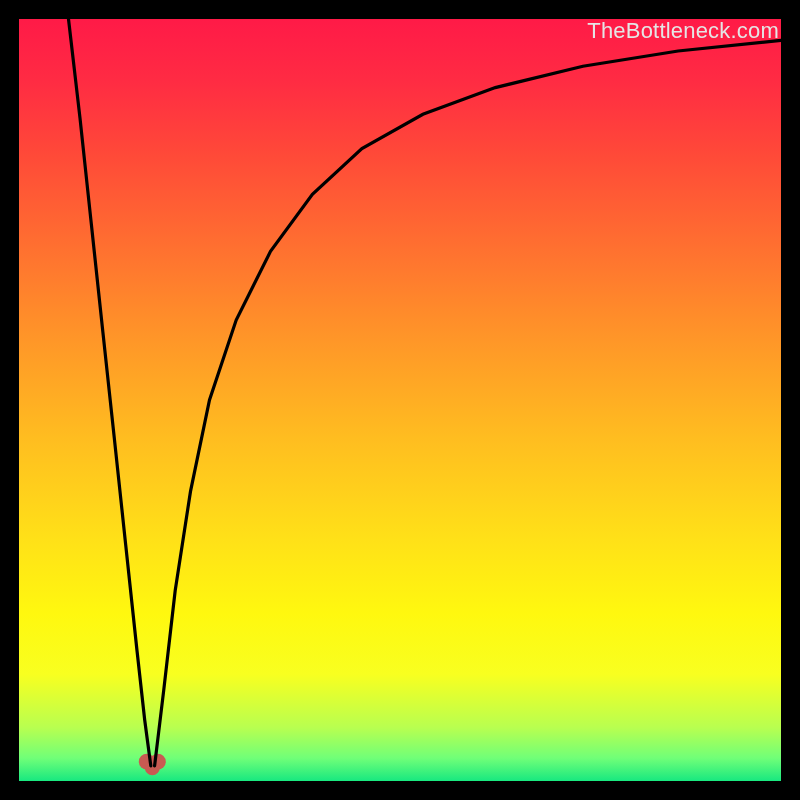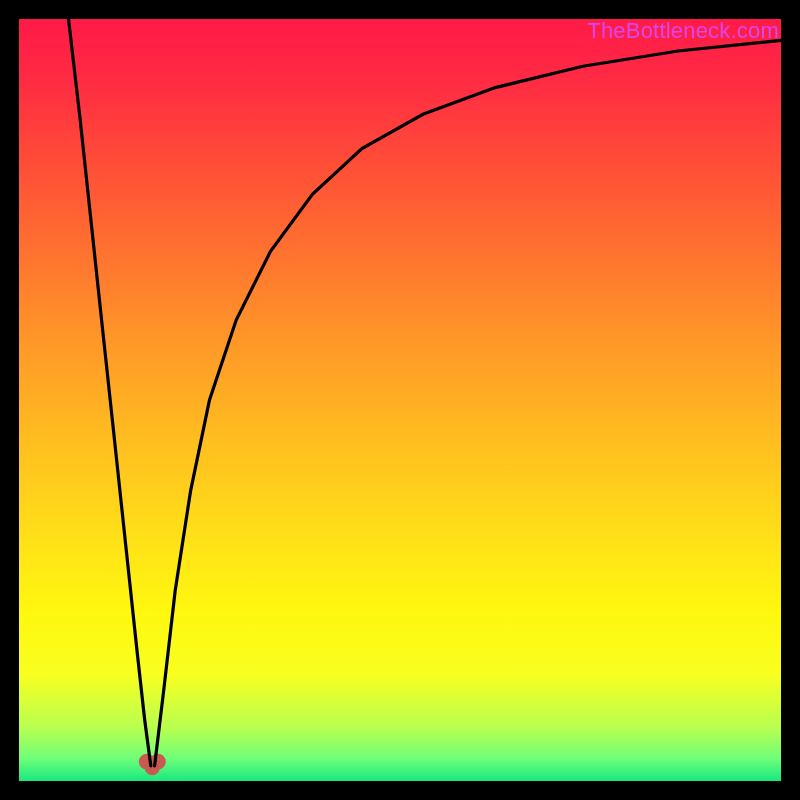--- a/index.html
+++ b/index.html
@@ -23,21 +23,21 @@
     position: absolute;
     left: 0;
     top: 0;
     width: 762px;
     height: 762px;
   }
   .watermark {
     position: absolute;
     top: -1px;
     right: 2px;
-    color: #d946ef;
+    color: #e5e5e5;
     font-size: 22px;
     font-weight: 500;
     letter-spacing: 0.2px;
     font-family: Arial, Helvetica, sans-serif;
   }
   svg {
     display: block;
   }
 </style>
 </head>

